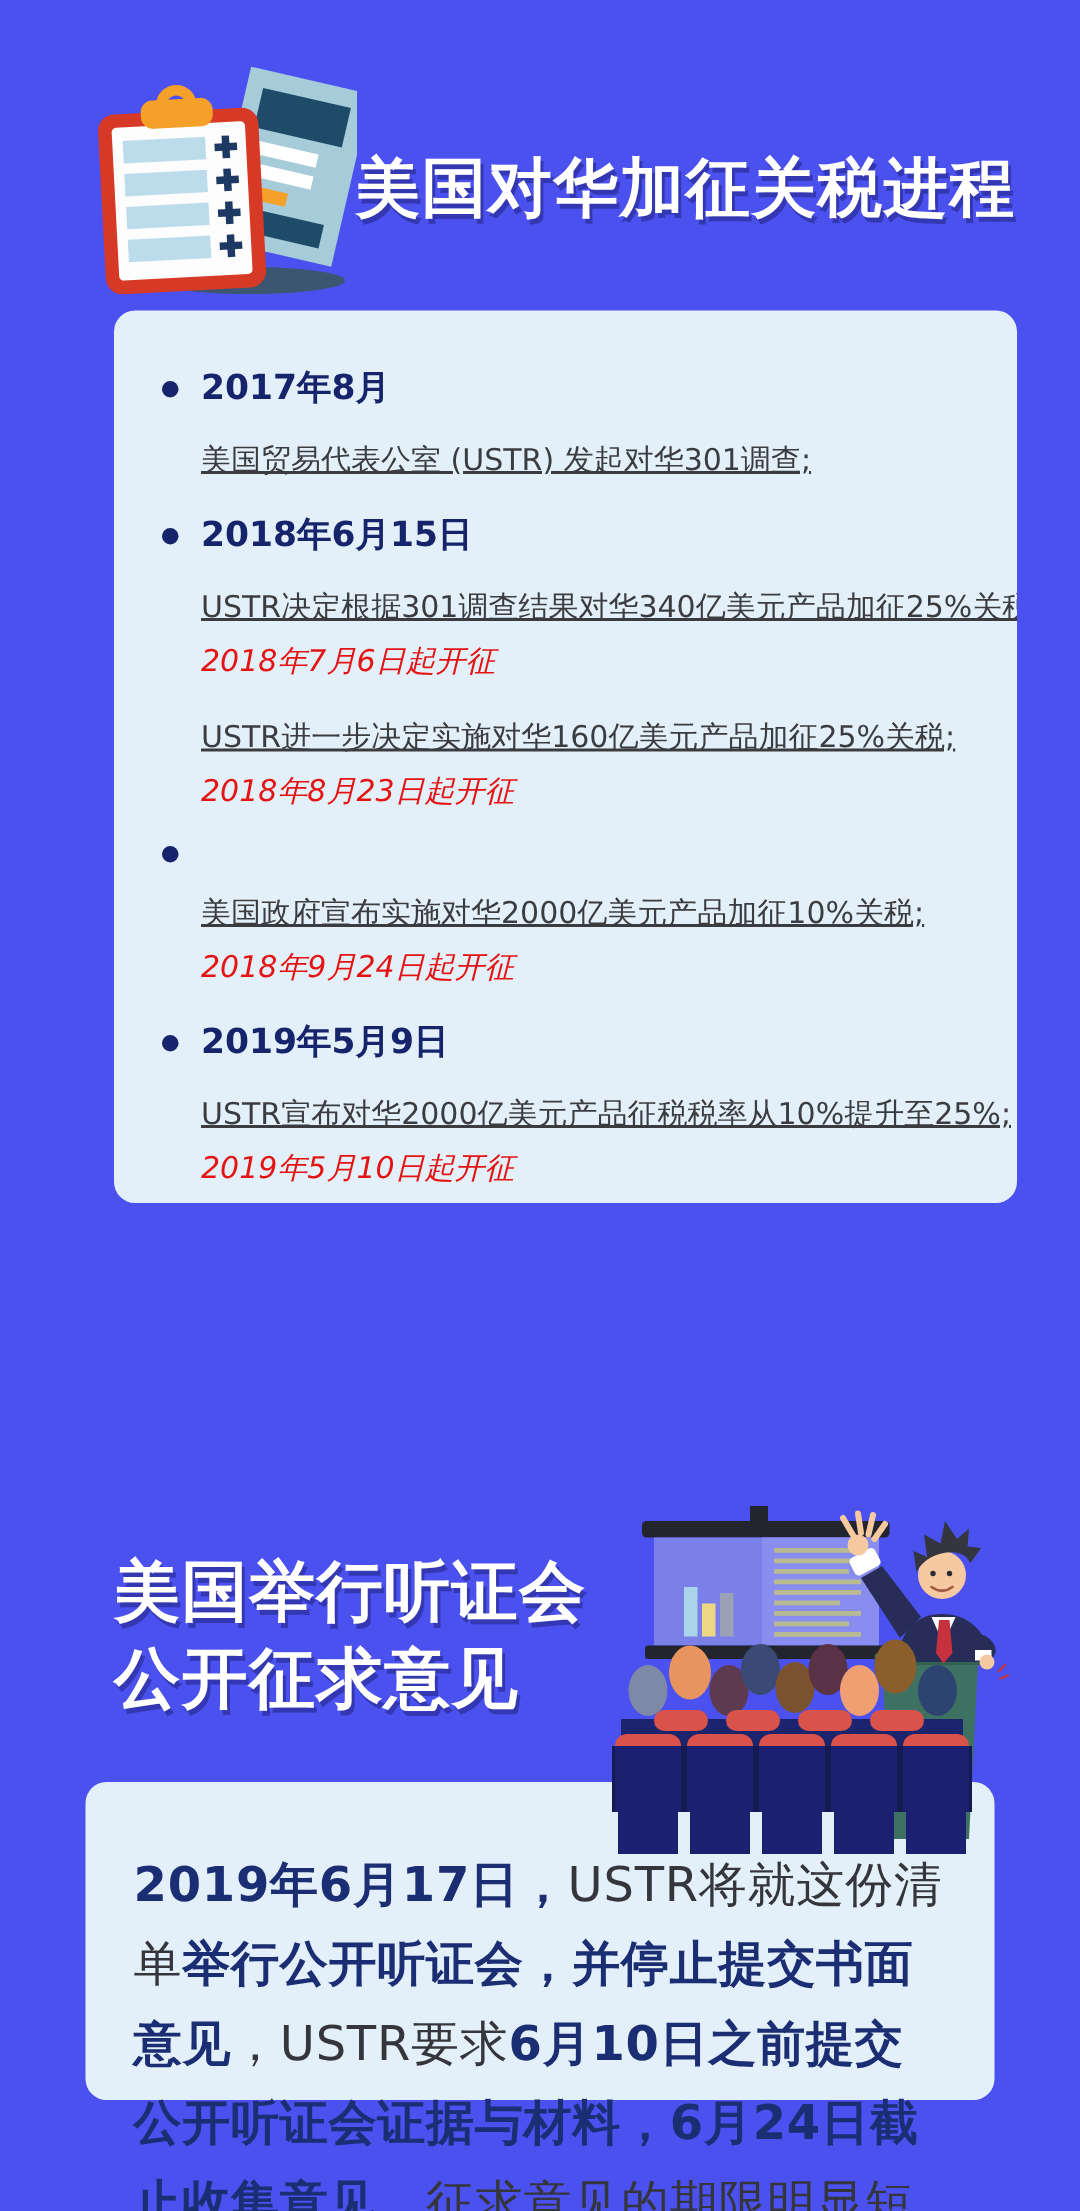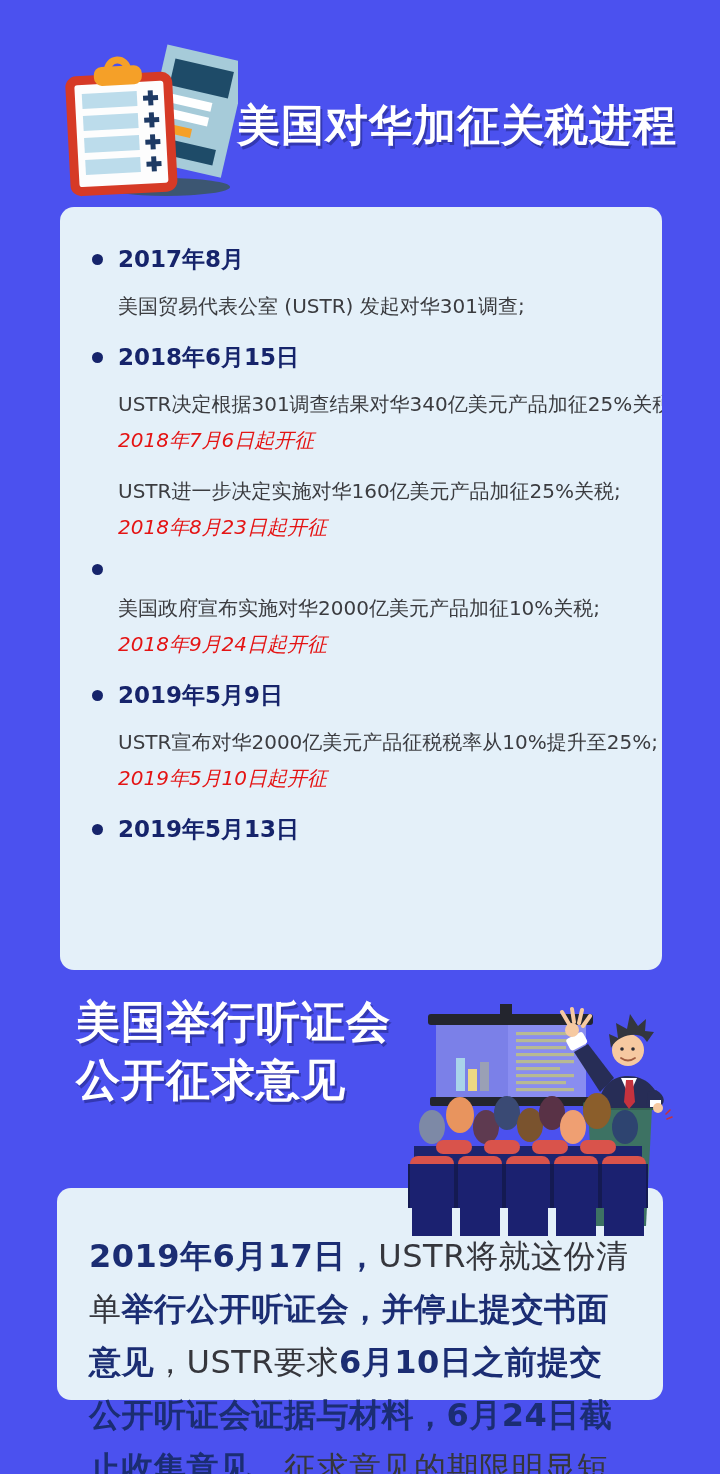--- a/index.html
+++ b/index.html
@@ -5,31 +5,31 @@
   html,body{margin:0;padding:0;}
   body{font-family:"DejaVu Sans","Liberation Sans",sans-serif;}
   .page{position:relative;width:720px;height:1474px;background:#4b51ef;overflow:hidden;}
 
   
   .header-icon{position:absolute;left:58px;top:36px;width:180px;height:170px;}
   .page-title{position:absolute;left:224px;top:97px;font-size:43px;font-weight:bold;color:#ffffff;
               letter-spacing:1px;white-space:nowrap;text-shadow:2px 3px 0 rgba(28,32,118,0.5);margin-left:13px;}
 
   
-  .timeline-card{position:absolute;left:60px;top:207px;width:602px;height:763px;background:#e4f0f9;
+  .timeline-card{position:absolute;left:76px;top:207px;width:602px;height:595px;background:#e4f0f9;
                  border-radius:14px;box-sizing:border-box;padding:38px 24px 0 32px;overflow:hidden;}
   .t-entry{margin-bottom:23px;}
   .t-head{display:flex;align-items:center;gap:15px;margin-bottom:19px;}
   .t-bullet{width:11px;height:11px;border-radius:50%;background:#16246b;flex:0 0 auto;}
   .t-date{font-size:23px;font-weight:bold;color:#16246b;line-height:28px;}
-  .t-body{margin-left:26px;font-size:20px;color:#3b3c40;line-height:28px;margin-bottom:8px;white-space:nowrap;}
+  .t-body{margin-left:26px;font-size:20px;color:#3b3c40;line-height:28px;margin-bottom:8px;white-space:nowrap;text-decoration:underline;}
   .t-note{margin-left:26px;font-size:20px;font-style:italic;color:#e41414;line-height:28px;}
 
   
-  .hearing-title{position:absolute;left:76px;top:993px;font-size:44px;font-weight:bold;color:#ffffff;
+  .hearing-title{position:absolute;left:76px;top:1033px;font-size:44px;font-weight:bold;color:#ffffff;
                  line-height:58px;letter-spacing:1px;text-shadow:2px 3px 0 rgba(28,32,118,0.5);}
   .hearing-illustration{position:absolute;left:400px;top:998px;width:300px;height:248px;z-index:3;}
 
   
   .notice-card{position:absolute;left:57px;top:1188px;width:606px;height:212px;background:#e4f0f9;
                border-radius:14px;box-sizing:border-box;padding:42px 30px 0 32px;z-index:2;}
   .notice-text{font-size:32px;line-height:53px;letter-spacing:0.5px;color:#35363c;}
   .notice-text .seg-strong{color:#1b2d73;font-weight:bold;}
   .notice-text .seg-normal{color:#35363c;font-weight:normal;}
 </style>

